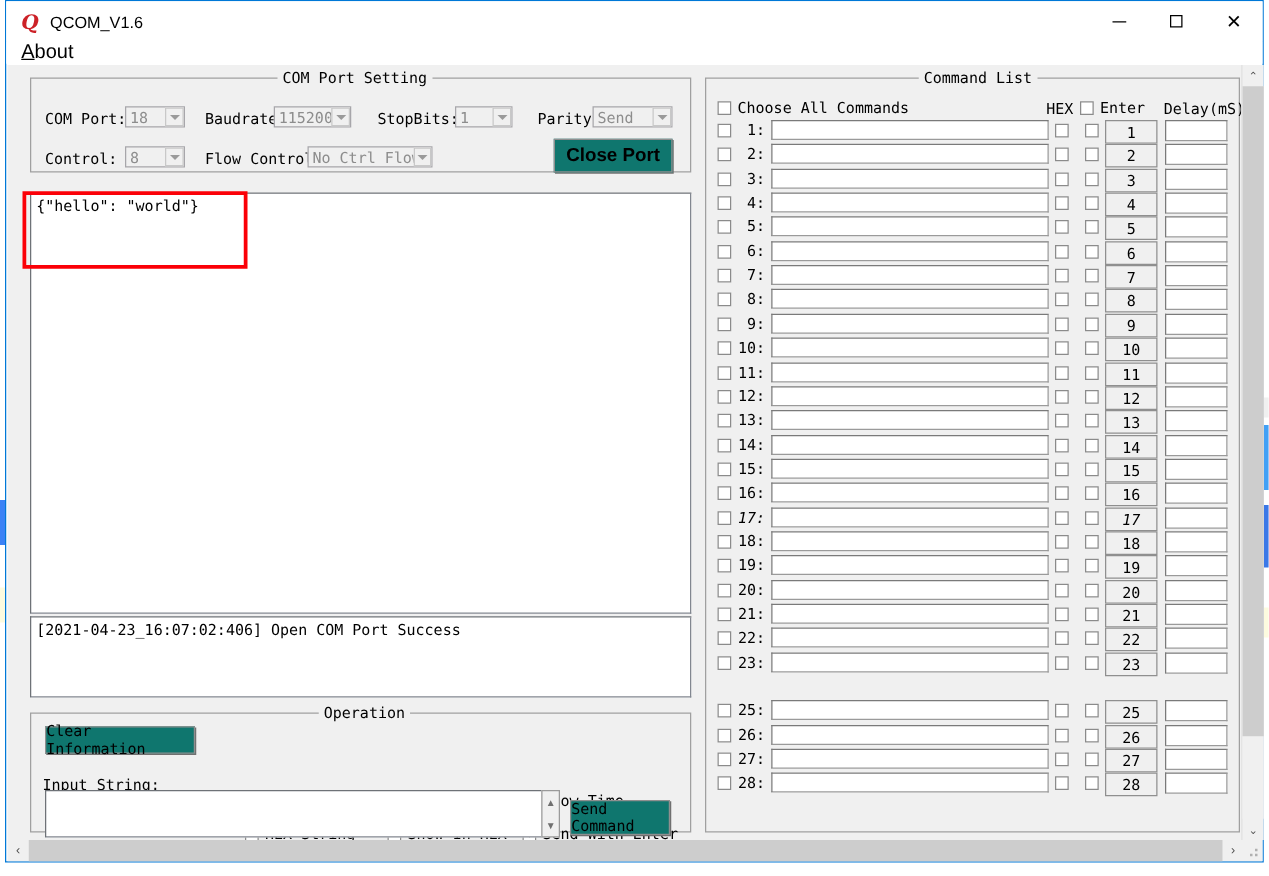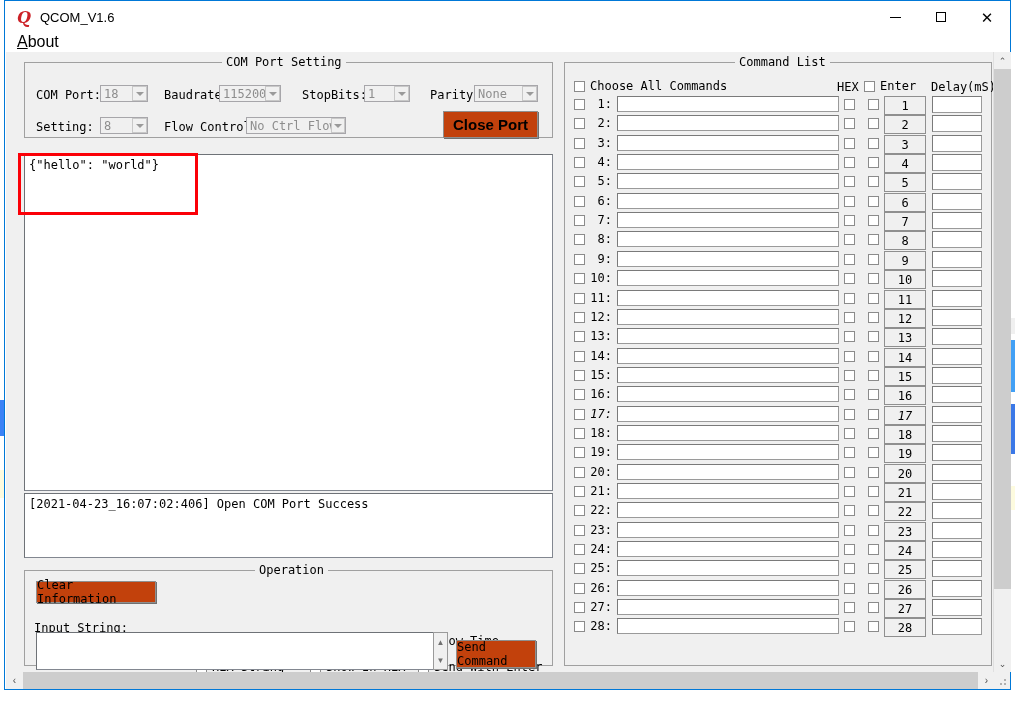--- a/index.html
+++ b/index.html
@@ -92,21 +92,21 @@
     border:1px solid #c8c8c8; box-sizing:border-box;
     display:flex; align-items:center; justify-content:center;
   }
   .arrow-dn {
     width:0;height:0;border-left:4px solid transparent;border-right:4px solid transparent;
     border-top:4px solid #9a9a9a;
   }
 
   
   .btn {
-    position:absolute; background:#c2410c; border:1px solid #8f8f8f;
+    position:absolute; background:#0f766e; border:1px solid #8f8f8f;
     box-shadow: 1px 1px 0 #707070;
     box-sizing:border-box; display:flex; align-items:center; justify-content:center;
     font-size:12px; color:#000; cursor:default;
   }
   .btn.bold-sans {
     font-family:"Liberation Sans", sans-serif; font-weight:bold; font-size:15px;
   }
 
   
   .textbox {
@@ -260,27 +260,27 @@
     <div class="lbl" style="left:296px; top:36px;">StopBits:</div>
     <div class="combo" style="left:358px; top:33px; width:46px;">
       <span class="val">1</span>
       <span class="arrow-box">
           <i class="arrow-dn"></i>
         </span>
     </div>
 
     <div class="lbl" style="left:424px; top:36px;">Parity:</div>
     <div class="combo" style="left:468px; top:33px; width:64px;">
-      <span class="val">None</span>
+      <span class="val">Send</span>
       <span class="arrow-box">
           <i class="arrow-dn"></i>
         </span>
     </div>
 
-    <div class="lbl" style="left:30px; top:68px;">Setting:</div>
+    <div class="lbl" style="left:30px; top:68px;">Control:</div>
     <div class="combo" style="left:94px; top:65px; width:48px;">
       <span class="val">8</span>
       <span class="arrow-box">
           <i class="arrow-dn"></i>
         </span>
     </div>
 
     <div class="lbl" style="left:158px; top:68px;">Flow Control:</div>
     <div class="combo" style="left:240px; top:65px; width:100px;">
       <span class="val">No Ctrl Flow</span>
@@ -564,29 +564,20 @@
           <span class="row-btn">22</span>
           <span class="row-delay"></span>
         </div>
         <div class="cmd-row" style="top: 426px;">
           <span class="row-cb" style="left:10px;"></span>
           <span class="row-num">23:</span>
           <span class="row-input"></span>
           <span class="row-cb" style="left:280px;"></span>
           <span class="row-cb" style="left:304px;"></span>
           <span class="row-btn">23</span>
-          <span class="row-delay"></span>
-        </div>
-        <div class="cmd-row" style="top: 445px;">
-          <span class="row-cb" style="left:10px;"></span>
-          <span class="row-num">24:</span>
-          <span class="row-input"></span>
-          <span class="row-cb" style="left:280px;"></span>
-          <span class="row-cb" style="left:304px;"></span>
-          <span class="row-btn">24</span>
           <span class="row-delay"></span>
         </div>
         <div class="cmd-row" style="top: 464px;">
           <span class="row-cb" style="left:10px;"></span>
           <span class="row-num">25:</span>
           <span class="row-input"></span>
           <span class="row-cb" style="left:280px;"></span>
           <span class="row-cb" style="left:304px;"></span>
           <span class="row-btn">25</span>
           <span class="row-delay"></span>

